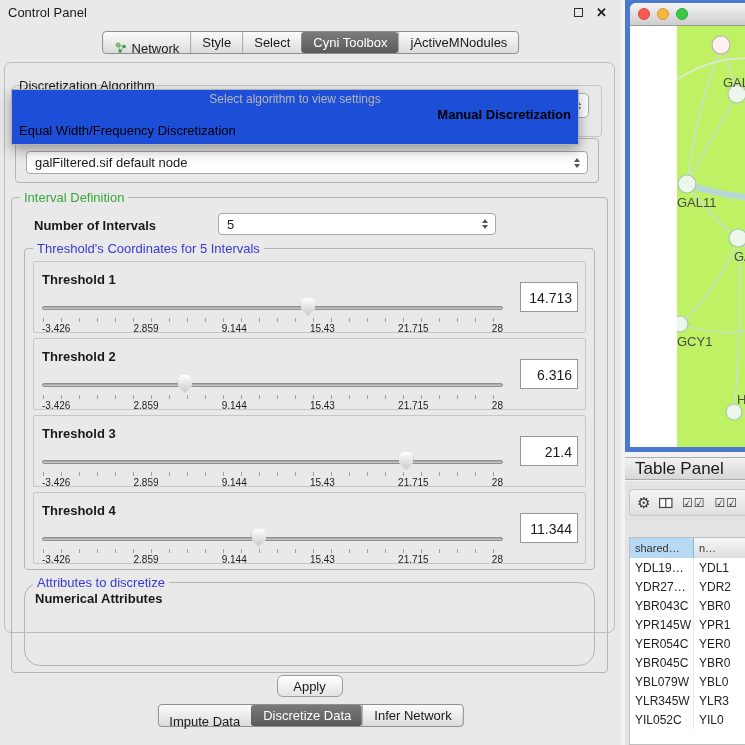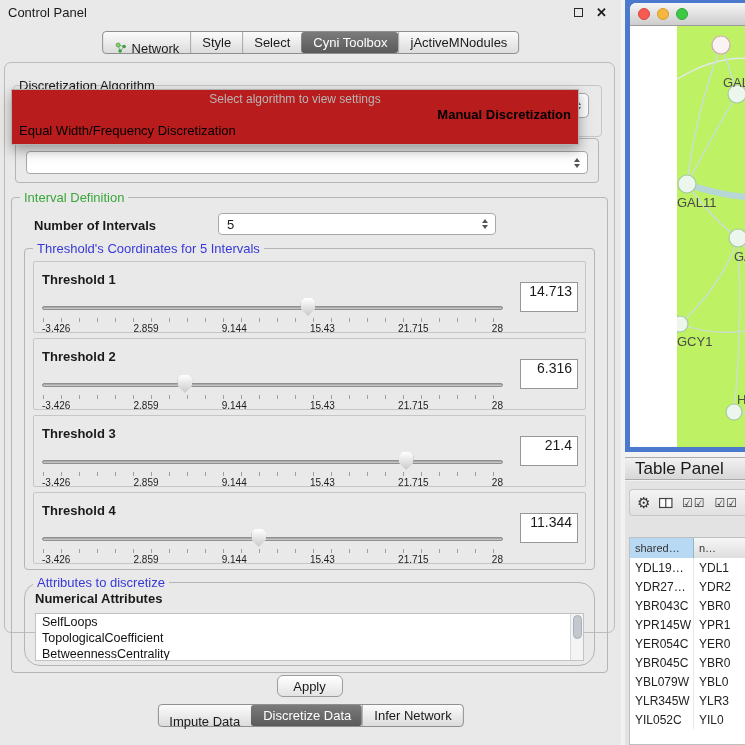--- a/index.html
+++ b/index.html
@@ -27,21 +27,21 @@
   .tab:first-child { border-left:none;margin-top:11px; }
   .tab.selected { background:linear-gradient(#7b7b7b,#5a5a5a); color:#fff; border-radius:3px; border-left-color:transparent; }
   .tabbar.bottom { top:704px; }
 
   .content-frame { position:absolute; left:4px; top:62px; width:611px; height:571px; border:1px solid #bcbcbc; border-radius:7px; }
 
   .algo-label { position:absolute; left:14px; top:15px; font-size:13px; z-index:1; }
   .algo-group-border { position:absolute; left:8px; top:22px; right:12px; height:52px; border:1px solid #c6c6c6; border-radius:4px; }
   .algo-combo-stub { position:absolute; left:552px; top:30px; width:32px; height:25px; background:#fff; border:1px solid #a8a8a8; border-radius:5px; z-index:2; }
 
-  .popup { position:absolute; left:6px; top:26px; width:568px; background:#b91c1c; border:1px solid #b2b2b2;
+  .popup { position:absolute; left:6px; top:26px; width:568px; background:#1d4ed8; border:1px solid #b2b2b2;
            box-shadow:0 5px 12px rgba(0,0,0,.35); z-index:10; padding:2px 0 5px; }
   .popup-hint { text-align:center; color:#b6b6b6; font-size:12px; line-height:15px; }
   .popup-opt { font-size:13px; line-height:16px; padding:0 7px; color:#000; }
   .popup-opt.bold { font-weight:bold;text-align:right; }
 
   .group { position:absolute; border:1px solid #b5b5b5; border-radius:4px; }
   .legend { position:absolute; top:-8px; left:8px; background:#e9e9e9; padding:0 4px; font-size:13px; line-height:15px; }
   .legend.green { color:#3aa73a;text-align:center; }
   .legend.blue { color:#3838d8; }
 
@@ -56,21 +56,21 @@
 
   .interval-group { left:6px; top:134px; width:597px; height:476px; }
   .noi-label { position:absolute; left:22px; top:20px; font-weight:bold; font-size:13px; }
   .noi-combo { left:206px; top:15px; width:278px; height:22px; }
 
   .thr-group { position:absolute; left:12px; top:50px; right:12px; height:322px; border:1px solid #b5b5b5; border-radius:4px; }
   .thr-list { position:absolute; left:8px; right:8px; top:12px; }
   .thr-box { position:relative; height:72px; margin-bottom:5px; border:1px solid #c6c6c6; border-radius:2px; }
   .thr-label { position:absolute; left:8px; top:10px; font-weight:bold; font-size:13px; }
   .value-box { position:absolute; right:7px; top:20px; width:58px; height:30px; background:#fff; border:1px solid #979797;
-               font-size:14px; text-align:right; padding:0 5px 0 0; }
+               font-size:14px; text-align:right; padding:7px 5px 0 0; }
   .slider { position:absolute; left:8px; right:82px; top:40px; height:32px; }
   .track { position:absolute; left:0; right:0; top:4px; height:4px; background:linear-gradient(#9d9d9d,#d2d2d2); border:1px solid #8f8f8f; border-radius:3px; }
   .thumb { position:absolute; top:-4px; width:15px; height:18px; transform:translateX(-50%);
            background:linear-gradient(#ffffff,#c9c9c9);
            clip-path:polygon(25% 0,75% 0,100% 22%,100% 58%,50% 100%,0 58%,0 22%);
            filter:drop-shadow(0 0 1px rgba(0,0,0,.55)); }
   .ticks { position:absolute; left:1px; right:1px; top:16px; height:4px;
            background-image:repeating-linear-gradient(90deg,#9f9f9f 0,#9f9f9f 1px,transparent 1px,transparent 18px); }
   .scale { position:absolute; left:0; right:0; top:21px; display:flex; justify-content:space-between; font-size:10px; color:#1c1c1c; }
 
@@ -164,20 +164,21 @@
 
     <div class="popup">
       <div class="popup-hint">Select algorithm to view settings</div>
       <div class="popup-opt bold">Manual Discretization</div>
       <div class="popup-opt">Equal Width/Frequency Discretization</div>
     </div>
 
     <div class="group table-data-group">
       <div class="legend">Table Data</div>
       <div class="combo table-data-combo">
+        <span>galFiltered.sif default node</span>
         <span class="stepper">
             <i class="up"></i>
             <i class="down"></i>
           </span>
       </div>
     </div>
 
     <div class="group interval-group">
       <div class="legend green">Interval Definition</div>
 
@@ -265,32 +266,20 @@
                 </div>
               </div>
               <div class="value-box">11.344</div>
             </div>
           </div>
       </div>
 
       <div class="attr-group">
         <div class="legend blue">Attributes to discretize</div>
         <div class="attr-title">Numerical Attributes</div>
-        <div class="attr-list">
-
-          <div class="attr-scrollbar">
-            <div class="attr-thumb"></div>
-          </div>
-
-            <div class="attr-item">SelfLoops</div>
-
-            <div class="attr-item">TopologicalCoefficient</div>
-
-            <div class="attr-item">BetweennessCentrality</div>
-          </div>
       </div>
     </div>
 
     <div class="apply-btn">Apply</div>
   </div>
 
   <div class="tabbar bottom">
     <div class="tab">
       <span>Impute Data</span>
     </div>

